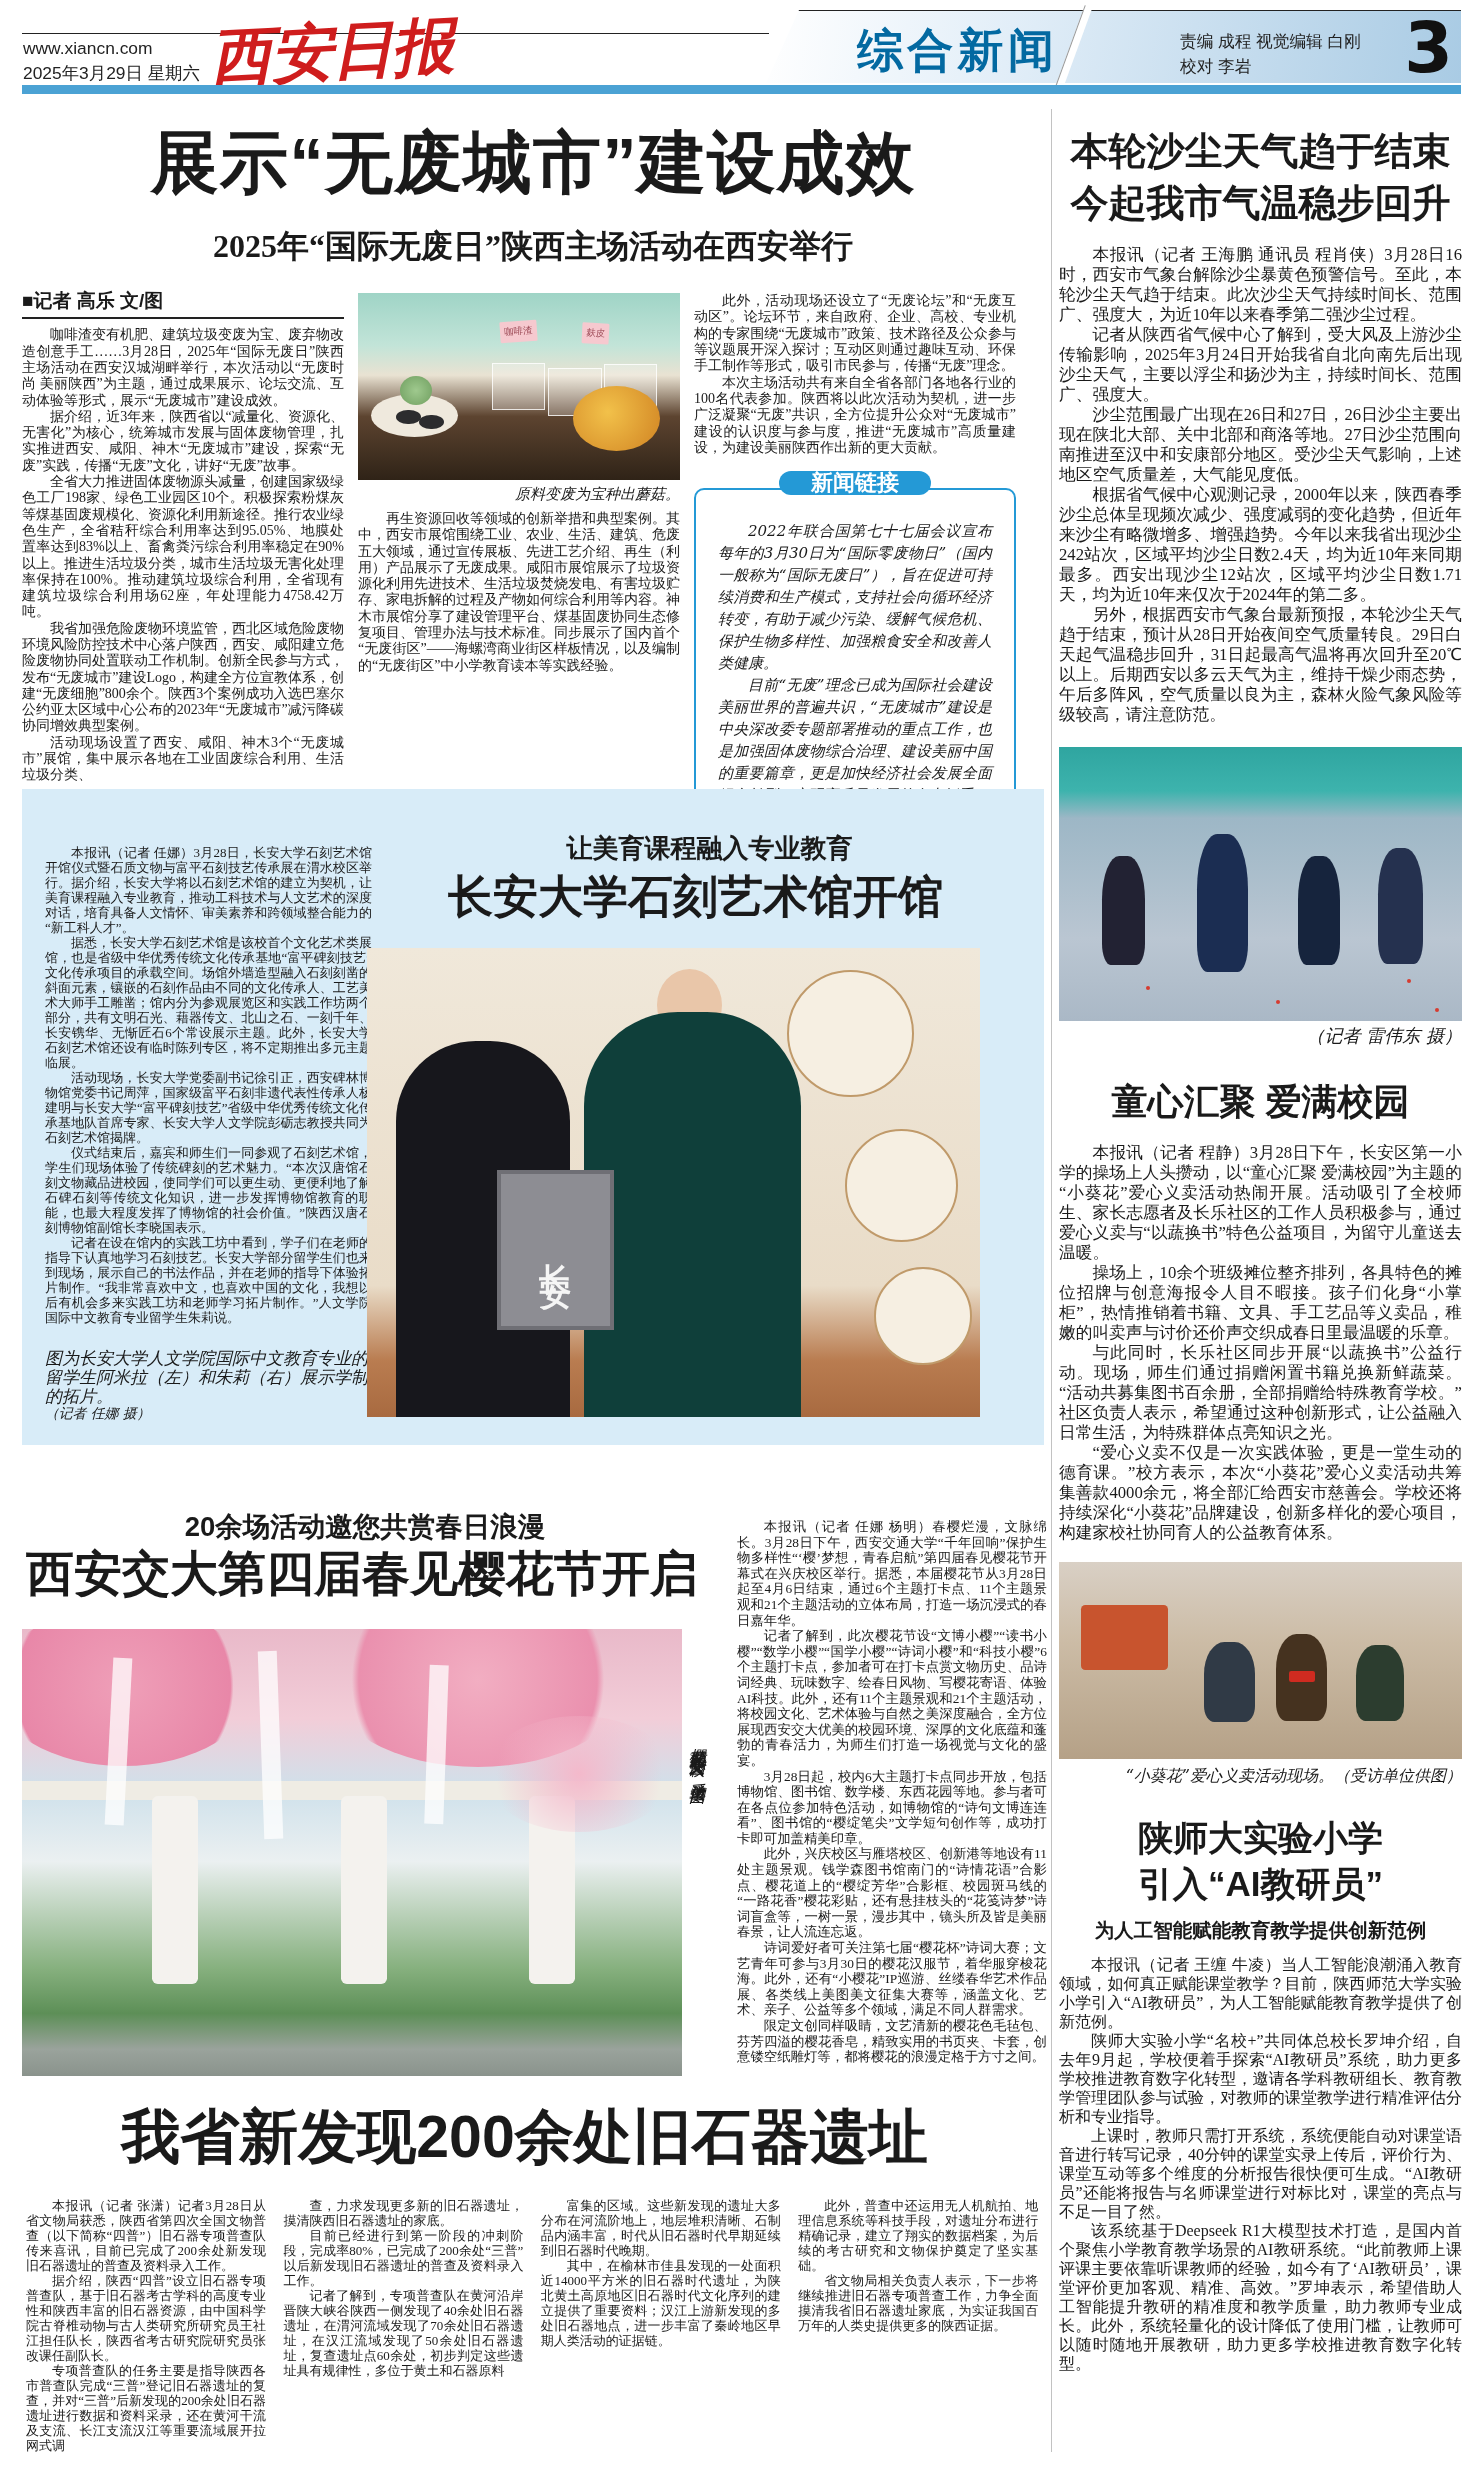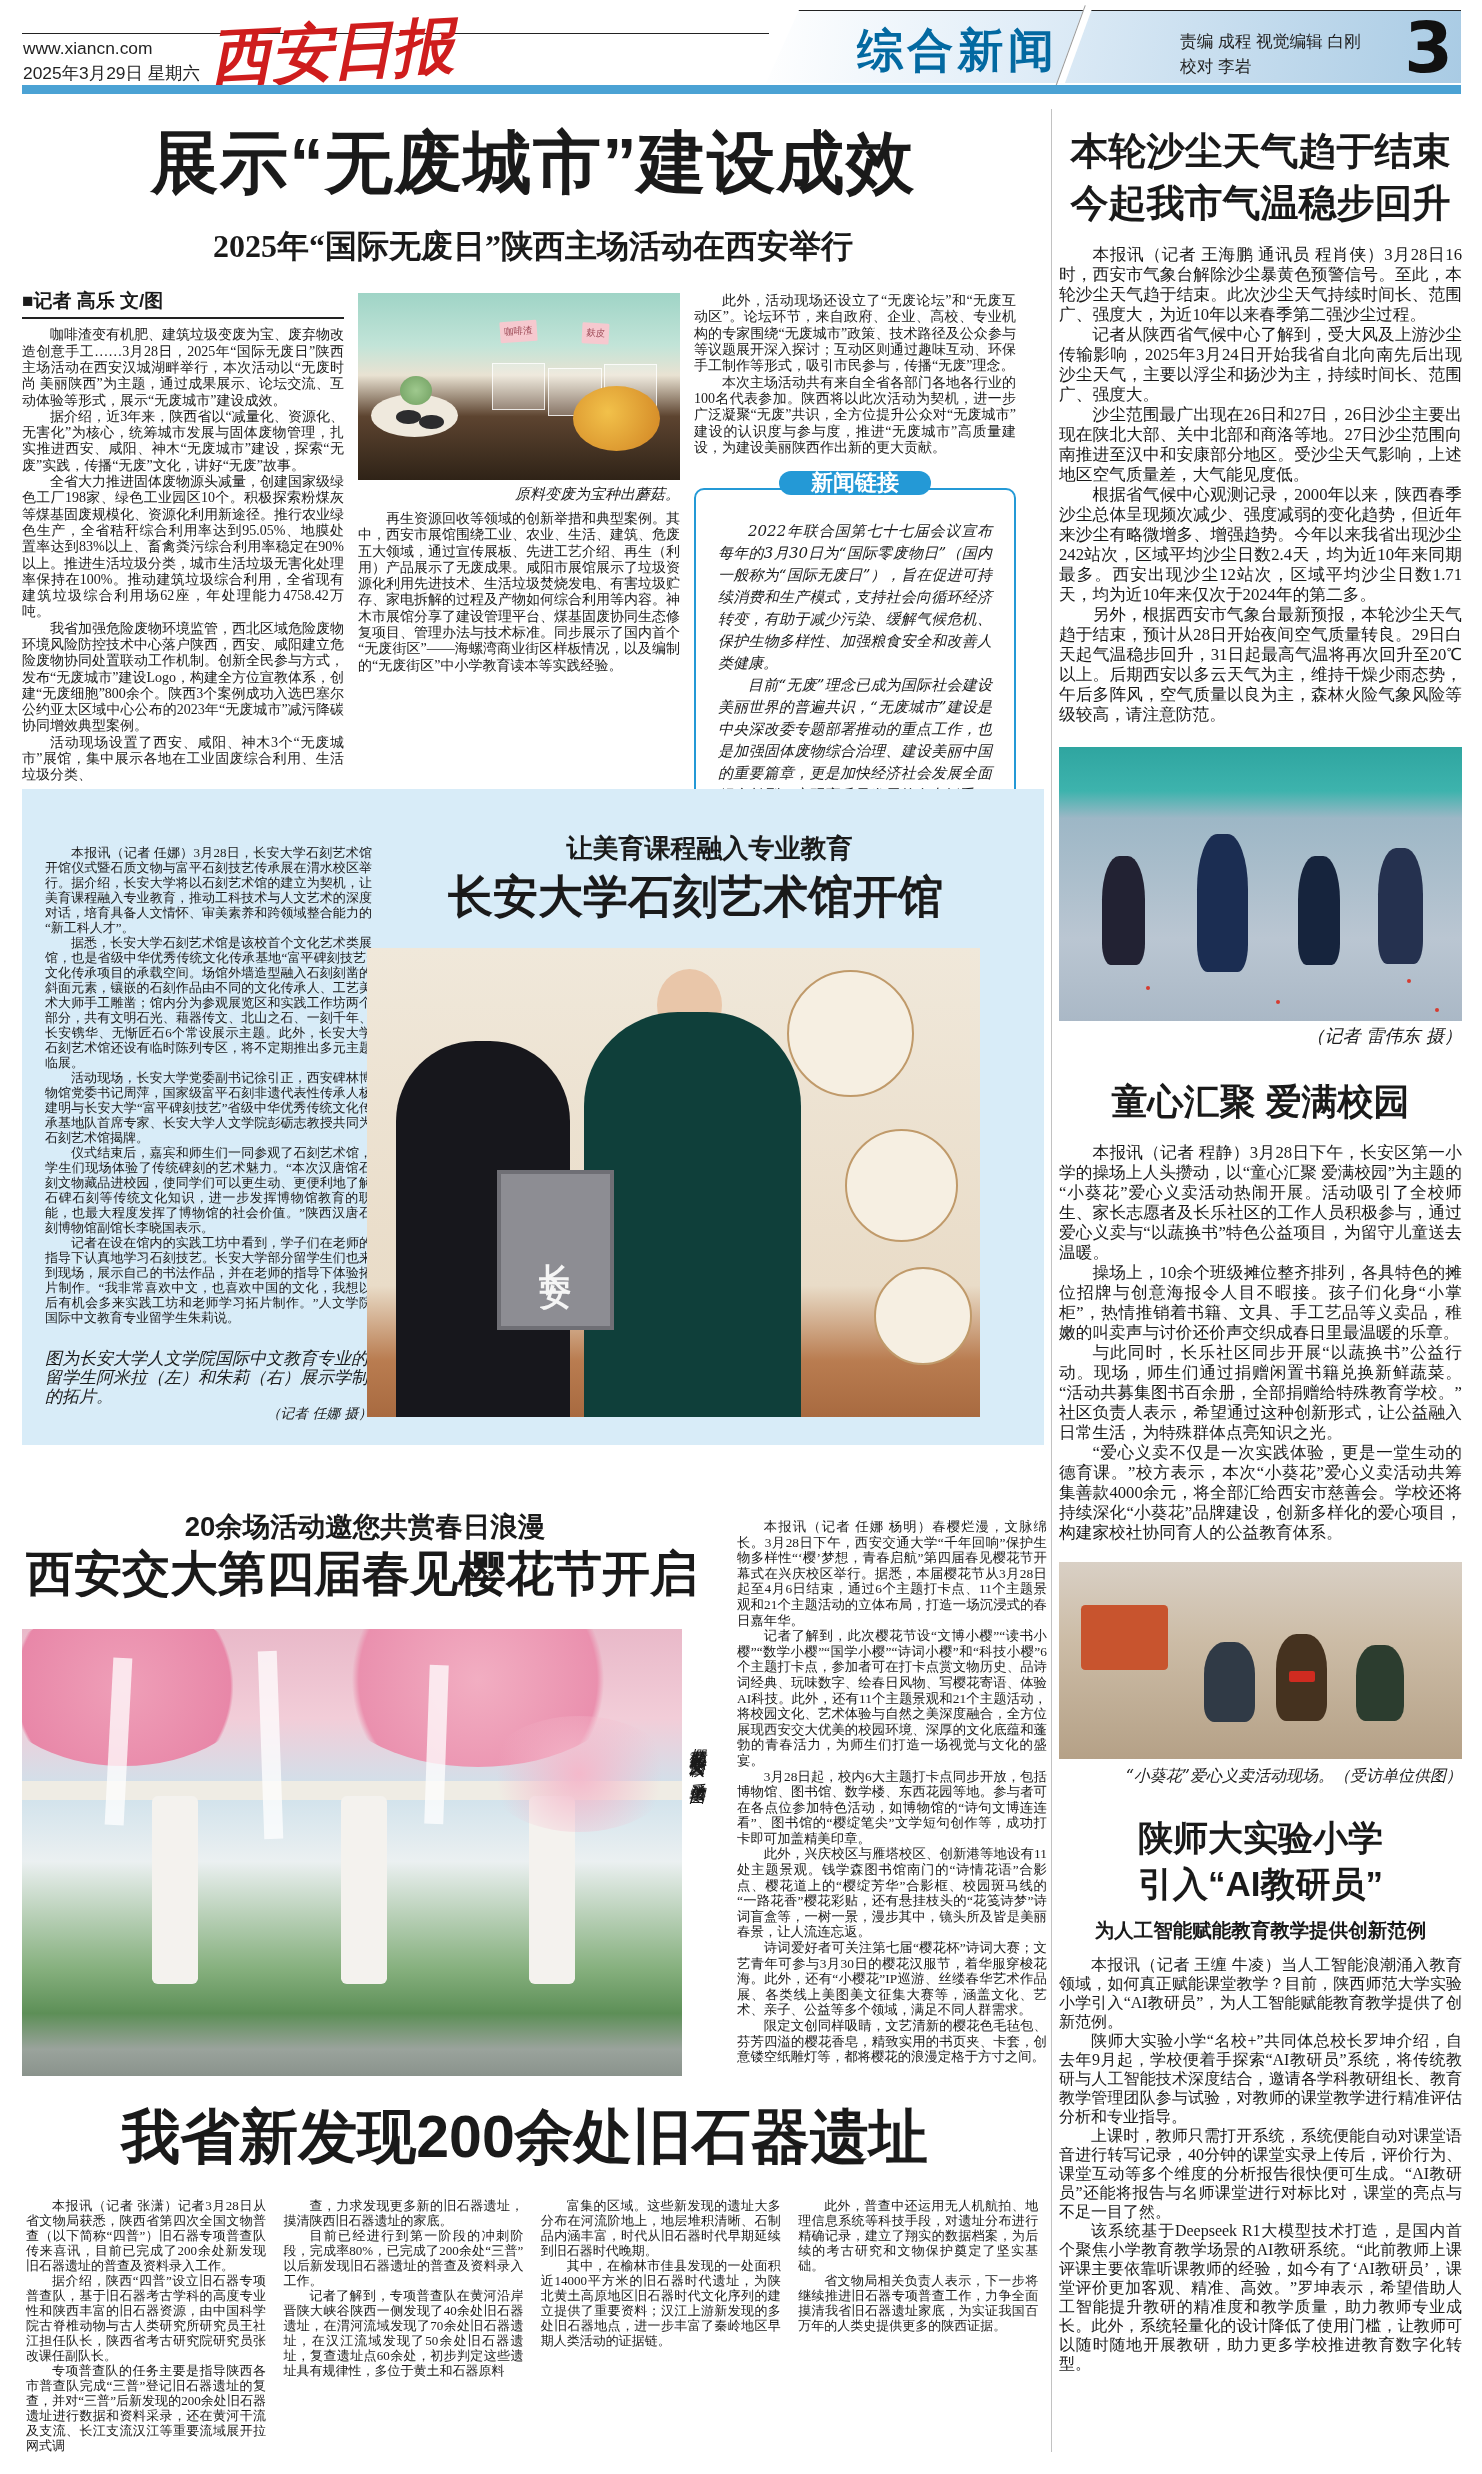--- a/index.html
+++ b/index.html
@@ -88,21 +88,21 @@
   .person-l{position:absolute;left:29px;bottom:0;width:174px;height:376px;background:#17171c;
         border-radius:80px 80px 0 0;}
   .person-r{position:absolute;left:217px;bottom:0;width:217px;height:405px;background:#0f3f3a;
         border-radius:94px 94px 0 0;}
   .head-r{position:absolute;left:290px;bottom:376px;width:65px;height:72px;border-radius:50%;background:#e9c6a9;}
   .hair-r{position:absolute;left:275px;bottom:362px;width:94px;height:43px;border-radius:50% 50% 0 0;background:#b98a4e;}
   .slab{position:absolute;left:130px;bottom:87px;width:109px;height:152px;background:#8d8d93;
         border:4.3px solid #6f6f75;display:flex;align-items:center;justify-content:center;}
   .slab-text{writing-mode:vertical-rl;color:#f5f5f5;font-size:32px;font-weight:bold;letter-spacing:11.6px;}
   .mbox-cap{margin-top:24px;font-size:17px;line-height:19px;}
-  .mbox-credit{text-align:right;font-size:13.8px;}
+  .mbox-credit{font-size:13.8px;}
   
   .sak-kicker{position:absolute;left:43px;top:1509px;width:644px;text-align:center;
         font-family:"Liberation Sans",sans-serif;font-weight:bold;font-size:27.5px;}
   .sak-head{position:absolute;left:14.5px;top:1542px;width:695px;text-align:center;
         font-family:"Liberation Sans",sans-serif;font-weight:900;font-size:48px;}
   .photo-sakura{position:absolute;left:22px;top:1629px;width:660px;height:447px;
         background:linear-gradient(180deg,#e9b9c9 0%,#f2cdd8 20%,#cfe1eb 36%,#ebf0f1 52%,#86b07e 76%,#5d8f57 86%,#9aa39c 94%,#8a938c 100%);}
   .pillar{position:absolute;top:167px;width:46px;height:188px;background:#f4f2ee;border-radius:5.8px;}
   .beam{position:absolute;top:152px;left:0;width:100%;height:19px;background:#efece4;}
   .blossom{position:absolute;border-radius:50%;}
@@ -229,21 +229,21 @@
     </div>
     <div class="kids-cap kai">“小葵花”爱心义卖活动现场。（受访单位供图）</div>
 
     <h2 class="rail-h ai-h">
       <div>陕师大实验小学</div>
       <div>引入“AI教研员”</div>
     </h2>
     <div class="ai-sub">为人工智能赋能教育教学提供创新范例</div>
     <div class="ai-body jp">
         <p>本报讯（记者 王缠 牛凌）当人工智能浪潮涌入教育领域，如何真正赋能课堂教学？目前，陕西师范大学实验小学引入“AI教研员”，为人工智能赋能教育教学提供了创新范例。</p>
-        <p>陕师大实验小学“名校+”共同体总校长罗坤介绍，自去年9月起，学校便着手探索“AI教研员”系统，将传统教研与人工智能技术深度结合，邀请各学科教研组长、教育教学管理团队参与试验，对教师的课堂教学进行精准评估分析和专业指导。</p>
+        <p>陕师大实验小学“名校+”共同体总校长罗坤介绍，自去年9月起，学校便着手探索“AI教研员”系统，助力更多学校推进教育数字化转型，邀请各学科教研组长、教育教学管理团队参与试验，对教师的课堂教学进行精准评估分析和专业指导。</p>
         <p>上课时，教师只需打开系统，系统便能自动对课堂语音进行转写记录，40分钟的课堂实录上传后，评价行为、课堂互动等多个维度的分析报告很快便可生成。“AI教研员”还能将报告与名师课堂进行对标比对，课堂的亮点与不足一目了然。</p>
         <p>该系统基于Deepseek R1大模型技术打造，是国内首个聚焦小学教育教学场景的AI教研系统。“此前教师上课评课主要依靠听课教师的经验，如今有了‘AI教研员’，课堂评价更加客观、精准、高效。”罗坤表示，希望借助人工智能提升教研的精准度和教学质量，助力教师专业成长。此外，系统轻量化的设计降低了使用门槛，让教师可以随时随地开展教研，助力更多学校推进教育数字化转型。</p>
       </div>
   </div>
 
   <div class="mbox-art">
     <div class="mbox-left jp">
       <div class="jp">
           <p>本报讯（记者 任娜）3月28日，长安大学石刻艺术馆开馆仪式暨石质文物与富平石刻技艺传承展在渭水校区举行。据介绍，长安大学将以石刻艺术馆的建立为契机，让美育课程融入专业教育，推动工科技术与人文艺术的深度对话，培育具备人文情怀、审美素养和跨领域整合能力的“新工科人才”。</p>
           <p>据悉，长安大学石刻艺术馆是该校首个文化艺术类展馆，也是省级中华优秀传统文化传承基地“富平碑刻技艺”文化传承项目的承载空间。场馆外墙造型融入石刻刻凿的斜面元素，镶嵌的石刻作品由不同的文化传承人、工艺美术大师手工雕凿；馆内分为参观展览区和实践工作坊两个部分，共有文明石光、藉器传文、北山之石、一刻千年、长安镌华、无惭匠石6个常设展示主题。此外，长安大学石刻艺术馆还设有临时陈列专区，将不定期推出多元主题临展。</p>

